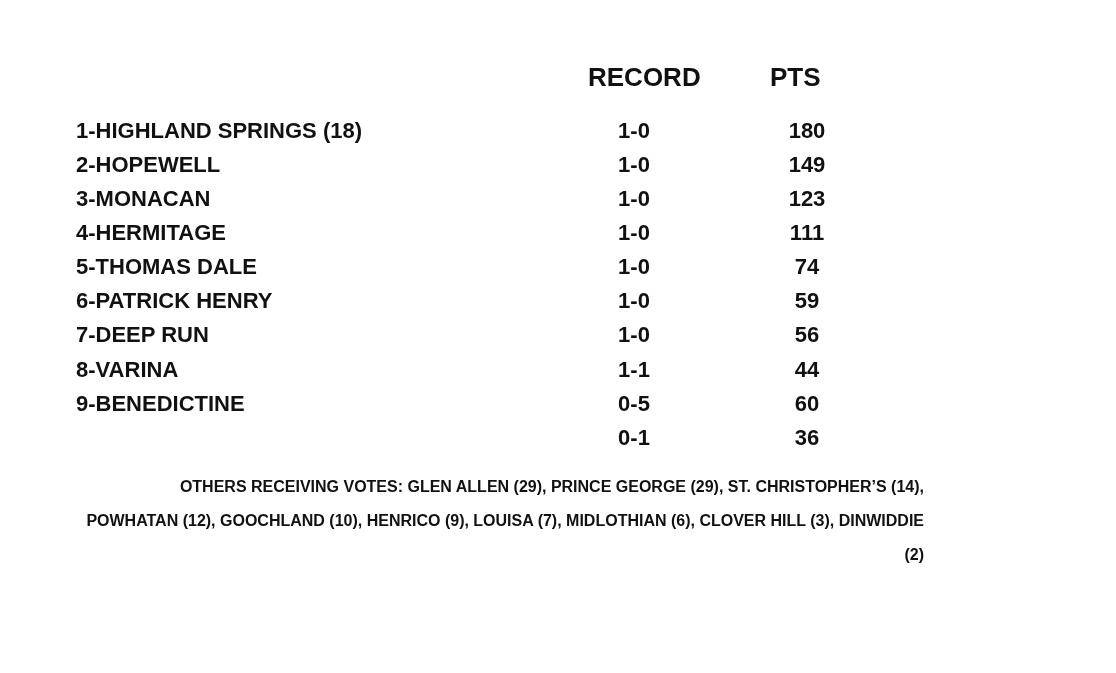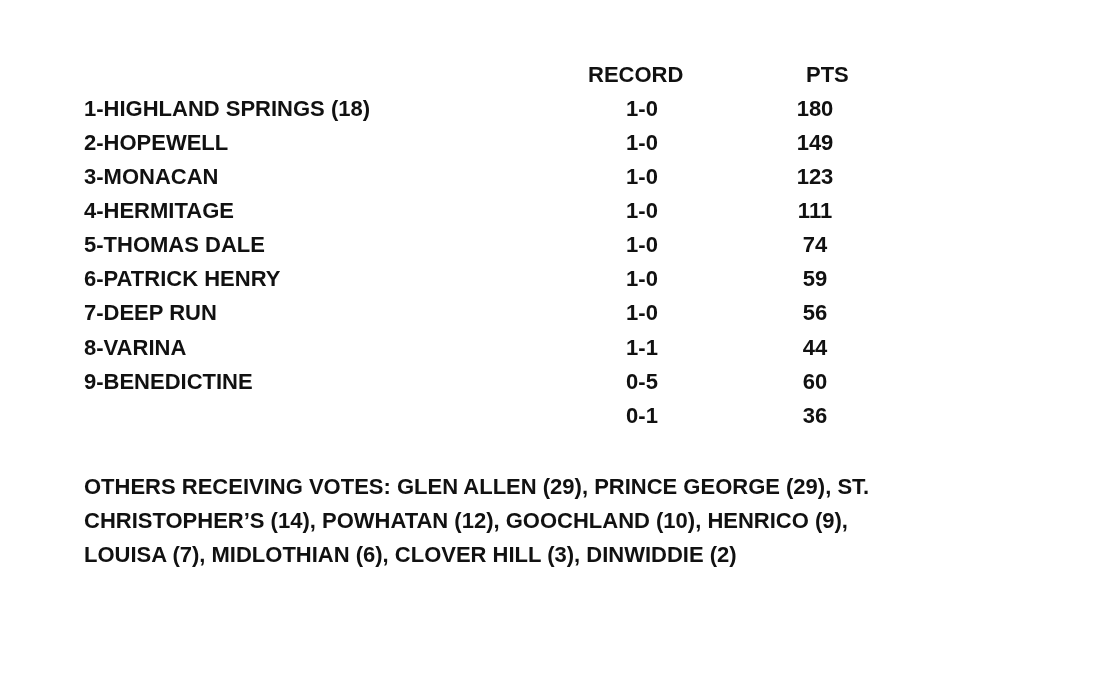--- a/index.html
+++ b/index.html
@@ -1,36 +1,36 @@
 <!DOCTYPE html>
 <html><head>
 <meta charset="utf-8">
 <style>
   html, body { margin: 0; padding: 0; }
   body {
     width: 1116px; height: 673px; background: #ffffff; position: relative; overflow: hidden;
     font-family: "Liberation Sans", "DejaVu Sans", sans-serif; color: #111111;
     font-weight: bold; font-size: 22px;
   }
-  .hdr { position: absolute; top: 62px; font-size: 22px; }
-  .row { position: absolute; left: 84px; height: 34px; width: 800px; }
+  .hdr { position: absolute; top: 62px; font-size: 26px; }
+  .row { position: absolute; left: 76px; height: 34px; width: 800px; margin-top: 22px; }
   .row span { position: absolute; top: 0; white-space: nowrap; }
   .team { left: 0; }
   .rec { left: 528px; width: 60px; text-align: center; }
   .pts { left: 700px; width: 62px; text-align: center; }
   .others {
     position: absolute; left: 84px; top: 470px; width: 840px;
-    line-height: 34px; font-size: 22px;
+    line-height: 34px; font-size: 16px; text-align: right;
   }
 </style>
 </head>
 <body>
 
 <div class="hdr" style="left:588px;">RECORD</div>
-<div class="hdr" style="left:806px;">PTS</div>
+<div class="hdr" style="left:770px;">PTS</div>
 
 <div class="row" style="top:96px;">
   <span class="team">1-HIGHLAND SPRINGS (18)</span>
   <span class="rec">1-0</span>
   <span class="pts">180</span>
 </div>
 <div class="row" style="top:130px;text-decoration:underline;">
   <span class="team">2-HOPEWELL</span>
   <span class="rec">1-0</span>
   <span class="pts">149</span>

